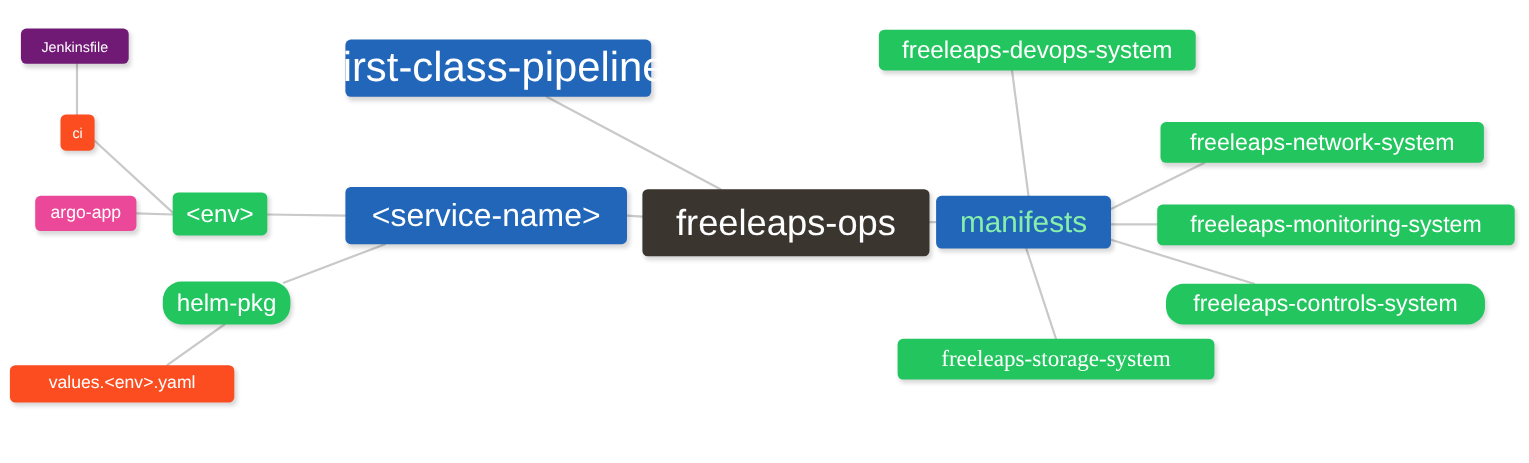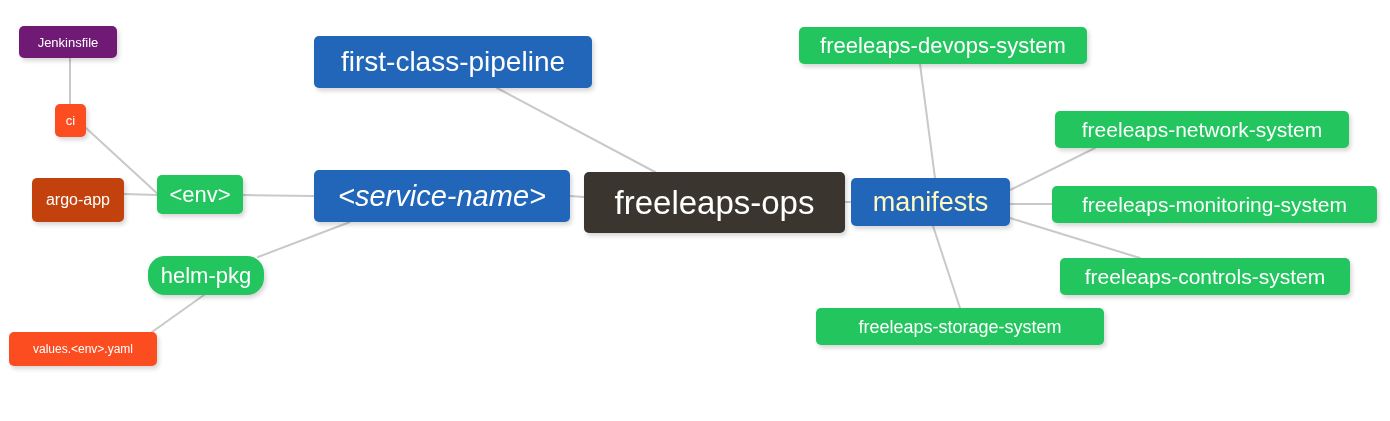--- a/index.html
+++ b/index.html
@@ -64,53 +64,53 @@
       <path d="M 1010,218 L 1140,258" stroke="#c9c9c9" stroke-width="2" fill="none" stroke-linecap="round"></path>
       <path d="M 933,226 L 960,308" stroke="#c9c9c9" stroke-width="2" fill="none" stroke-linecap="round"></path>
     </svg>
   <div id="node-layer">
       <div class="node" style="left: 19px; top: 26px; width: 98px; height: 32px; background: #701a75; font-size: 13px; color: rgb(255, 255, 255);">
         <span class="node-label">Jenkinsfile</span>
       </div>
       <div class="node" style="left: 55px; top: 104px; width: 31px; height: 33px; background: rgb(251, 77, 32); font-size: 13px; color: rgb(255, 255, 255);">
         <span class="node-label">ci</span>
       </div>
-      <div class="node" style="left: 32px; top: 178px; width: 92px; height: 44px; background: #c2410c; font-size: 16px; color: rgb(255, 255, 255);">
+      <div class="node" style="left: 32px; top: 178px; width: 92px; height: 32px; background: #ec4899; font-size: 16px; color: rgb(255, 255, 255);">
         <span class="node-label">argo-app</span>
       </div>
       <div class="node" style="left: 157px; top: 175px; width: 86px; height: 39px; background: rgb(34, 197, 94); font-size: 22px; color: rgb(255, 255, 255);">
         <span class="node-label">&lt;env&gt;</span>
       </div>
       <div class="node" style="left: 148px; top: 256px; width: 116px; height: 39px; background: rgb(34, 197, 94); font-size: 22px; color: rgb(255, 255, 255); border-radius: 17px;">
         <span class="node-label">helm-pkg</span>
       </div>
-      <div class="node" style="left: 9px; top: 332px; width: 148px; height: 34px; background: rgb(251, 77, 32); font-size: 12px; color: rgb(255, 255, 255);">
+      <div class="node" style="left: 9px; top: 332px; width: 204px; height: 34px; background: rgb(251, 77, 32); font-size: 16px; color: rgb(255, 255, 255);">
         <span class="node-label">values.&lt;env&gt;.yaml</span>
       </div>
-      <div class="node" style="left: 314px; top: 36px; width: 278px; height: 52px; background: rgb(33, 102, 184); font-size: 28px; color: rgb(255, 255, 255);">
+      <div class="node" style="left: 314px; top: 36px; width: 278px; height: 52px; background: rgb(33, 102, 184); font-size: 38px; color: rgb(255, 255, 255);">
         <span class="node-label">first-class-pipeline</span>
       </div>
-      <div class="node" style="left: 314px; top: 170px; width: 256px; height: 52px; background: rgb(33, 102, 184); font-size: 29px; color: rgb(255, 255, 255); font-style: italic;">
+      <div class="node" style="left: 314px; top: 170px; width: 256px; height: 52px; background: rgb(33, 102, 184); font-size: 29px; color: rgb(255, 255, 255);">
         <span class="node-label">&lt;service-name&gt;</span>
       </div>
       <div class="node" style="left: 584px; top: 172px; width: 261px; height: 61px; background: rgb(58, 53, 47); font-size: 33px; color: rgb(255, 255, 255); align-items: center;">
         <span class="node-label">freeleaps-ops</span>
       </div>
-      <div class="node" style="left: 851px; top: 178px; width: 159px; height: 48px; background: rgb(33, 102, 184); font-size: 27px; color: #fef9c3;">
+      <div class="node" style="left: 851px; top: 178px; width: 159px; height: 48px; background: rgb(33, 102, 184); font-size: 27px; color: #86efac;">
         <span class="node-label">manifests</span>
       </div>
       <div class="node" style="left: 799px; top: 27px; width: 288px; height: 37px; background: rgb(34, 197, 94); font-size: 22px; color: rgb(255, 255, 255);">
         <span class="node-label">freeleaps-devops-system</span>
       </div>
       <div class="node" style="left: 1055px; top: 111px; width: 294px; height: 37px; background: rgb(34, 197, 94); font-size: 21px; color: rgb(255, 255, 255);">
         <span class="node-label">freeleaps-network-system</span>
       </div>
       <div class="node" style="left: 1052px; top: 186px; width: 325px; height: 37px; background: rgb(34, 197, 94); font-size: 21px; color: rgb(255, 255, 255);">
         <span class="node-label">freeleaps-monitoring-system</span>
       </div>
-      <div class="node" style="left: 1060px; top: 258px; width: 290px; height: 37px; background: rgb(34, 197, 94); font-size: 21px; color: rgb(255, 255, 255);">
+      <div class="node" style="left: 1060px; top: 258px; width: 290px; height: 37px; background: rgb(34, 197, 94); font-size: 21px; color: rgb(255, 255, 255); border-radius: 16px;">
         <span class="node-label">freeleaps-controls-system</span>
       </div>
-      <div class="node" style="left: 816px; top: 308px; width: 288px; height: 37px; background: rgb(34, 197, 94); font-size: 18px; color: rgb(255, 255, 255);">
+      <div class="node" style="left: 816px; top: 308px; width: 288px; height: 37px; background: rgb(34, 197, 94); font-size: 21px; color: rgb(255, 255, 255); font-family: Liberation Serif, serif;">
         <span class="node-label">freeleaps-storage-system</span>
       </div>
     </div>
 </div>
 
 </body></html>

